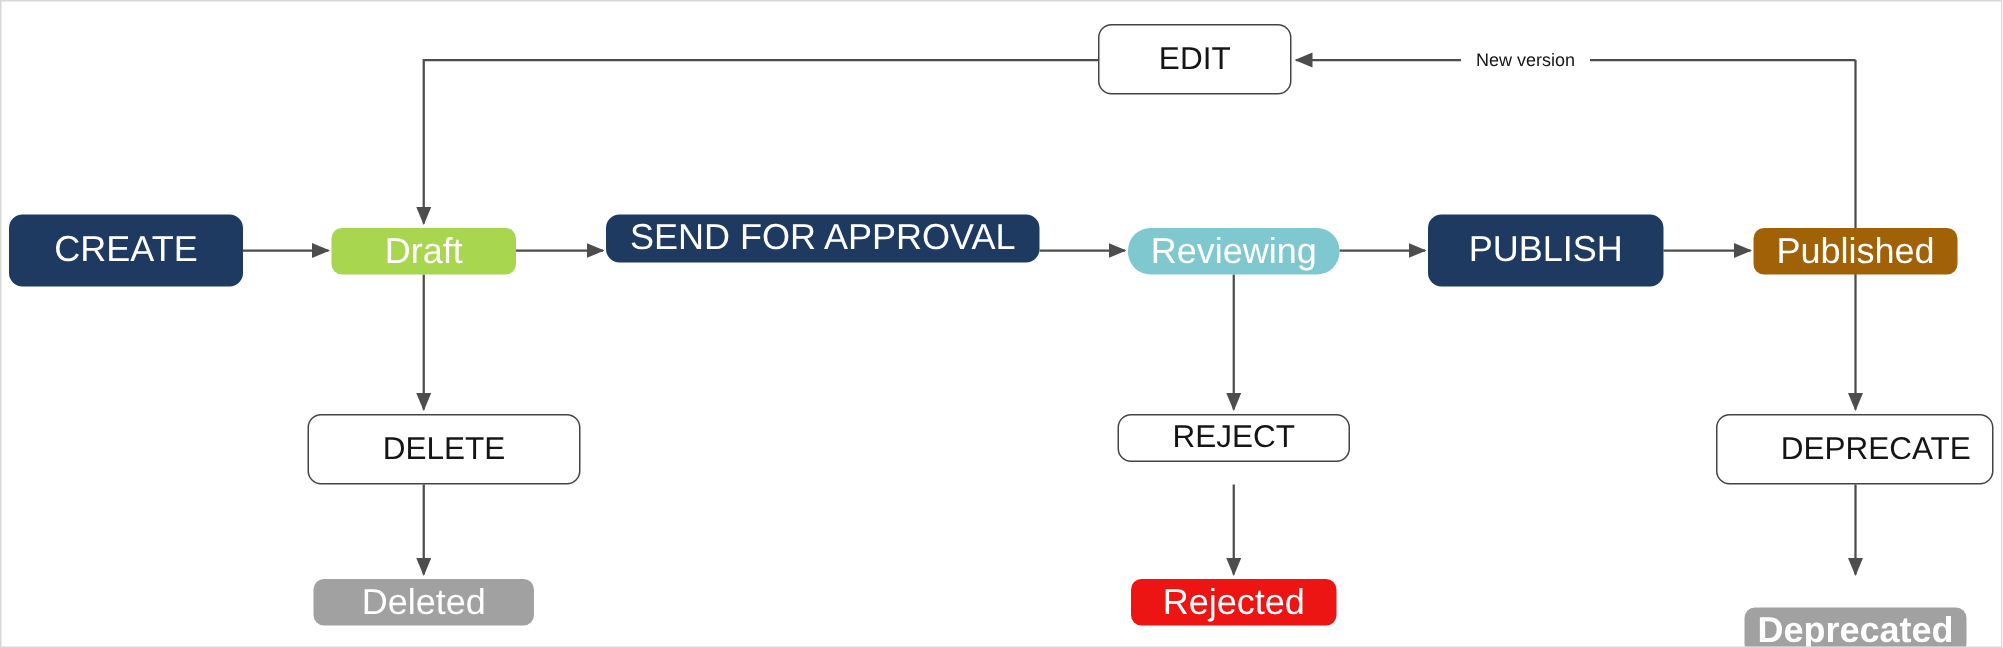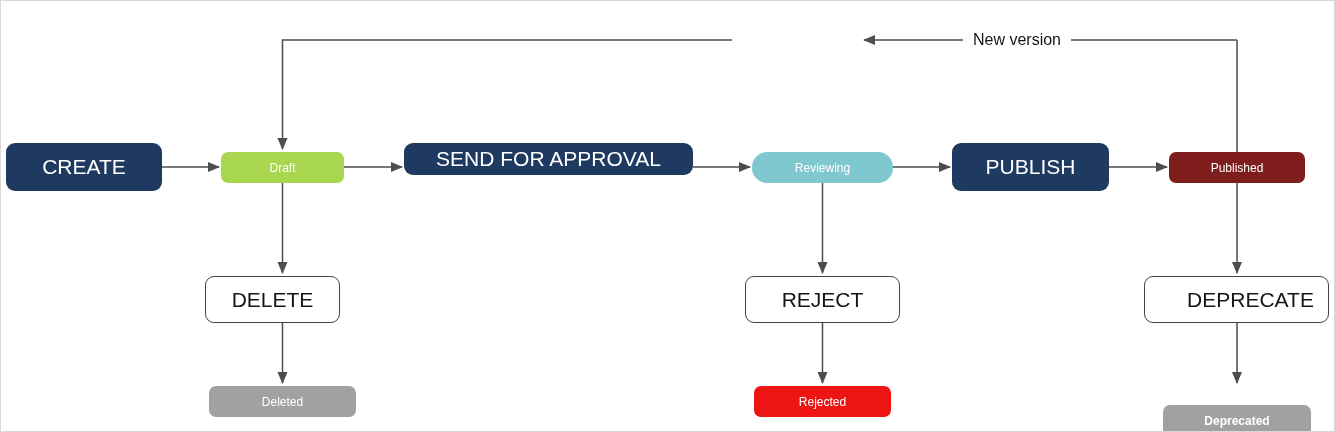--- a/index.html
+++ b/index.html
@@ -6,48 +6,48 @@
   .canvas {
     position:relative; width:1335px; height:432px; box-sizing:border-box;
     background:#ffffff; border:1px solid #d8d8d8; overflow:hidden;
     font-family:"Liberation Sans", sans-serif;
   }
   .connector-layer { position:absolute; left:0; top:0; z-index:0; }
   .node {
     position:absolute; z-index:1; display:flex; align-items:center;
     justify-content:center; box-sizing:border-box; white-space:nowrap;
   }
-  .action  { background:#1f3a60; color:#ffffff; border-radius:9px; font-size:21px; }
+  .action  { background:#1f3a60; color:#ffffff; border-radius:9px; font-size:24px; }
   .outline { background:#ffffff; color:#151515; border:1.6px solid #444444; border-radius:9px; font-size:21px; }
-  .state   { color:#ffffff; border-radius:7px; font-size:12px; }
+  .state   { color:#ffffff; border-radius:7px; font-size:24px; }
   .fill-draft      { background:#a8d64f; }
   .fill-reviewing  { background:#80c8d0;border-radius:15px; }
-  .fill-published  { background:#7f1d1d; }
+  .fill-published  { background:#a16207; }
   .fill-gray       { background:#a1a1a1; }
   .fill-red        { background:#ed1414; }
 
   
   #n-create     { left:5px;    top:142px; width:156px; height:48px; }
   #n-draft      { left:220px;  top:151px; width:123px; height:31px; }
   #n-send       { left:403px;  top:142px; width:289px; height:32px; }
   #n-reviewing  { left:751px;  top:151px; width:141px; height:31px; }
   #n-publish    { left:951px;  top:142px; width:157px; height:48px; }
   #n-published  { left:1168px; top:151px; width:136px; height:31px; }
   #n-edit       { left:731px;  top:15px;  width:129px; height:47px; }
-  #n-delete     { left:204px;  top:275px; width:135px; height:47px; }
-  #n-reject     { left:744px;  top:275px; width:155px; height:47px; }
+  #n-delete     { left:204px;  top:275px; width:182px; height:47px; }
+  #n-reject     { left:744px;  top:275px; width:155px; height:32px; }
   #n-deprecate  { left:1143px; top:275px; width:185px; height:47px;padding-left:28px; }
   #n-deleted    { left:208px;  top:385px; width:147px; height:31px; }
   #n-rejected   { left:753px;  top:385px; width:137px; height:31px; }
   #n-deprecated { left:1162px; top:404px; width:148px; height:31px;font-weight:bold; }
 
   .edge-label {
     position:absolute; z-index:1; left:1016px; top:39px;
     transform:translate(-50%,-50%); background:#ffffff; padding:2px 10px;
-    font-size:16px; color:#151515; white-space:nowrap;
+    font-size:12px; color:#151515; white-space:nowrap;
   }
 </style>
 </head>
 <body>
 
 <div class="canvas">
 
   <svg class="connector-layer" width="1335" height="432" viewBox="0 0 1335 432">
     <defs>
       <marker id="arrow" markerUnits="userSpaceOnUse" markerWidth="14" markerHeight="12" refX="11" refY="5" orient="auto">
@@ -76,20 +76,21 @@
   <div id="n-draft" class="node state fill-draft">Draft</div>
 
   <div id="n-send" class="node action">SEND FOR APPROVAL</div>
 
   <div id="n-reviewing" class="node state fill-reviewing">Reviewing</div>
 
   <div id="n-publish" class="node action">PUBLISH</div>
 
   <div id="n-published" class="node state fill-published">Published</div>
 
+  <div id="n-edit" class="node outline">EDIT</div>
 
   <div id="n-delete" class="node outline">DELETE</div>
 
   <div id="n-reject" class="node outline">REJECT</div>
 
   <div id="n-deprecate" class="node outline">DEPRECATE</div>
 
   <div id="n-deleted" class="node state fill-gray">Deleted</div>
 
   <div id="n-rejected" class="node state fill-red">Rejected</div>

